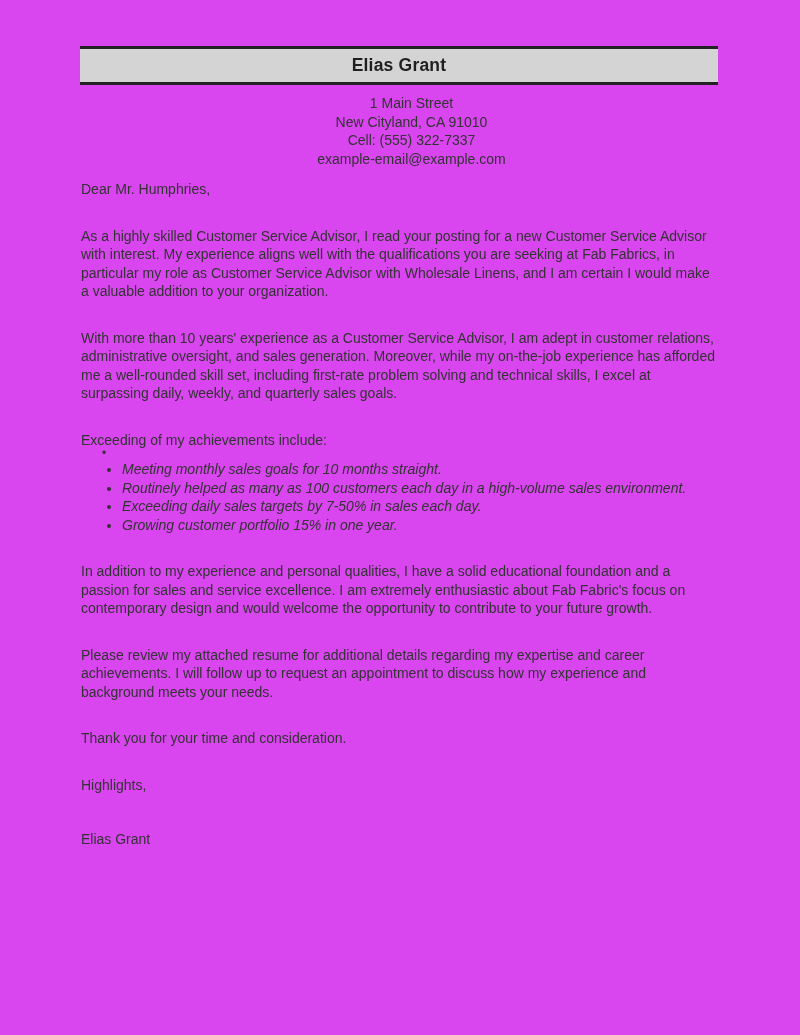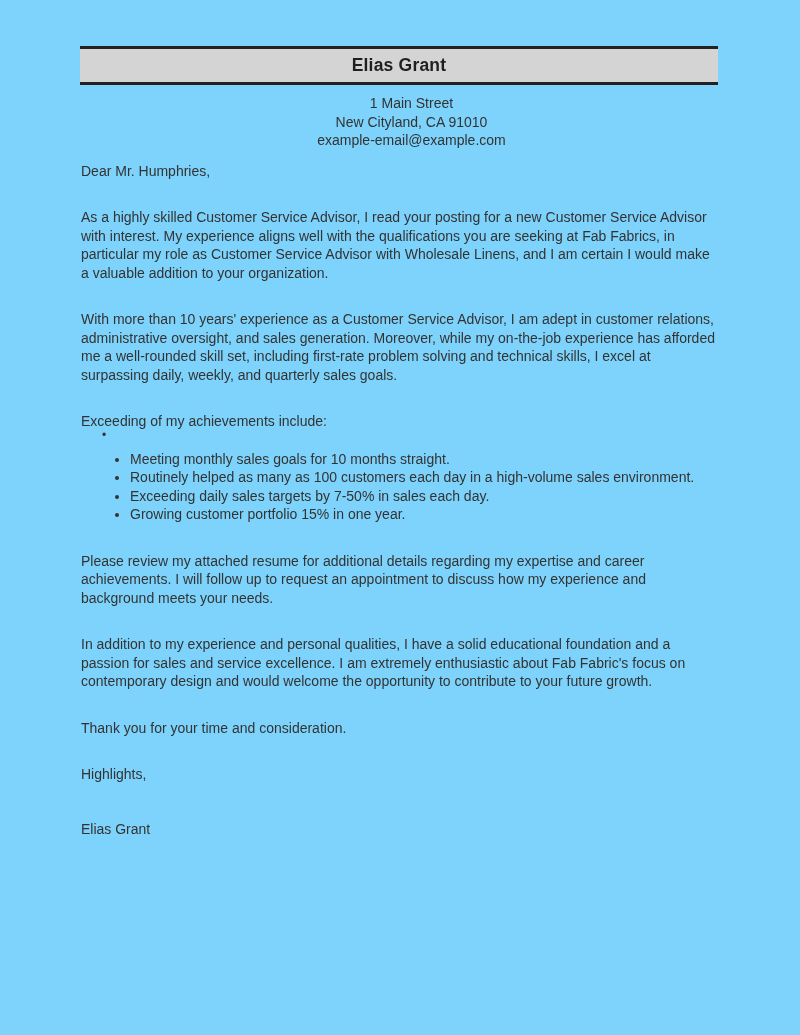--- a/index.html
+++ b/index.html
@@ -4,21 +4,21 @@
 <style>
   html, body {
     margin: 0;
     padding: 0;
     background: #ffffff;
   }
   .page {
     position: relative;
     width: 800px;
     height: 1035px;
-    background: #7dd3fc;
+    background: #d946ef;
     font-family: "Liberation Sans", "DejaVu Sans", sans-serif;
     color: #333333;
     font-size: 14px;
     line-height: 18.5px;
     box-sizing: border-box;
     padding-top: 46px;
     overflow: hidden;
   }
   .name-banner {
     margin: 0 82px 0 80px;
@@ -57,23 +57,24 @@
     margin-bottom: 0 !important;
   }
   .empty-bullet {
     margin-left: 21px;
     height: 11px;
     line-height: 9px;
     font-size: 12px;
     color: #333333;
   }
   ul.highlights {
-    margin: 8px;
+    margin: 0;
     padding: 0 0 0 41px;
     list-style: disc outside;
+    font-style: italic;
   }
   ul.highlights li {
     line-height: 18.5px;
     margin: 0;
   }
   .signature {
     margin-top: 36px !important;
   }
 </style>
 </head>
@@ -81,20 +82,21 @@
 
 <div class="page">
 
   <header class="name-banner">
     <h1>Elias Grant</h1>
   </header>
 
   <div class="contact-block">
     <div>1 Main Street</div>
     <div>New Cityland, CA 91010</div>
+    <div>Cell: (555) 322-7337</div>
     <div>example-email@example.com</div>
   </div>
 
   <main class="letter-body">
 
     <p class="salutation">Dear Mr. Humphries,</p>
 
     <p>As a highly skilled Customer Service Advisor, I read your posting for a new Customer Service Advisor with interest. My experience aligns well with the qualifications you are seeking at Fab Fabrics, in particular my role as Customer Service Advisor with Wholesale Linens, and I am certain I would make a valuable addition to your organization.</p>
 
     <p>With more than 10 years' experience as a Customer Service Advisor, I am adept in customer relations, administrative oversight, and sales generation. Moreover, while my on-the-job experience has afforded me a well-rounded skill set, including first-rate problem solving and technical skills, I excel at surpassing daily, weekly, and quarterly sales goals.</p>
@@ -103,23 +105,23 @@
 
     <div class="empty-bullet">•</div>
 
     <ul class="highlights">
       <li>Meeting monthly sales goals for 10 months straight.</li>
       <li>Routinely helped as many as 100 customers each day in a high-volume sales environment.</li>
       <li>Exceeding daily sales targets by 7-50% in sales each day.</li>
       <li>Growing customer portfolio 15% in one year.</li>
     </ul>
 
+    <p>In addition to my experience and personal qualities, I have a solid educational foundation and a passion for sales and service excellence. I am extremely enthusiastic about Fab Fabric's focus on contemporary design and would welcome the opportunity to contribute to your future growth.</p>
+
     <p>Please review my attached resume for additional details regarding my expertise and career achievements. I will follow up to request an appointment to discuss how my experience and background meets your needs.</p>
-
-    <p>In addition to my experience and personal qualities, I have a solid educational foundation and a passion for sales and service excellence. I am extremely enthusiastic about Fab Fabric's focus on contemporary design and would welcome the opportunity to contribute to your future growth.</p>
 
     <p>Thank you for your time and consideration.</p>
 
     <p>Highlights,</p>
 
     <p class="signature">Elias Grant</p>
 
   </main>
 </div>
 

